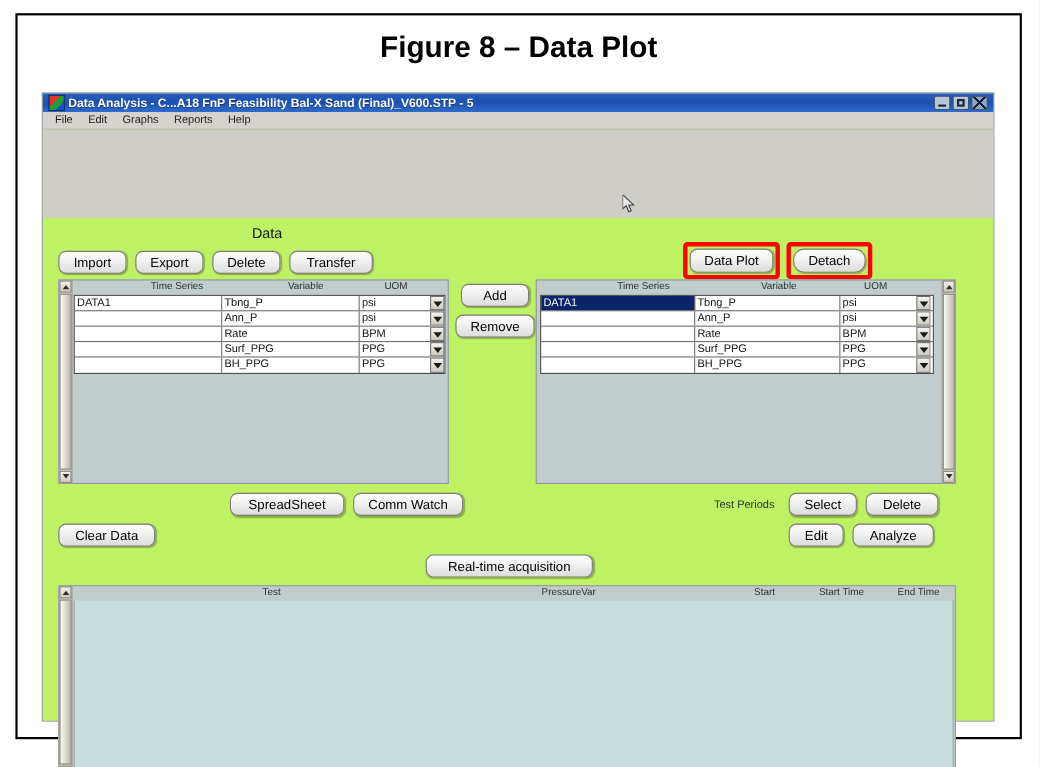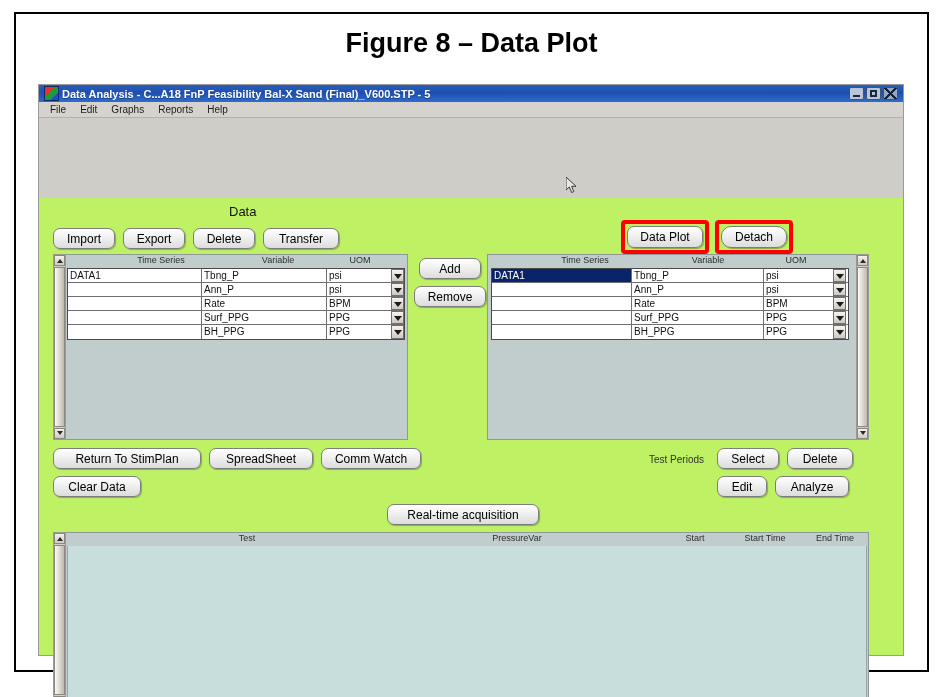--- a/index.html
+++ b/index.html
@@ -507,21 +507,20 @@
           </div>
         </div>
       </div>
 
       <div class="vscroll abs" id="right-scroll">
         <div class="arrow up"></div>
         <div class="thumb" style="top:12px; height:160px;"></div>
         <div class="arrow down"></div>
       </div>
 
-      <div class="btn abs" id="return-btn">Return To StimPlan</div>
       <div class="btn abs" id="sheet-btn">SpreadSheet</div>
       <div class="btn abs" id="comm-btn">Comm Watch</div>
       <div class="btn abs" id="clear-btn">Clear Data</div>
 
       <div id="testperiods-label">Test Periods</div>
       <div class="btn abs" id="select-btn">Select</div>
       <div class="btn abs" id="tpdelete-btn">Delete</div>
       <div class="btn abs" id="edit-btn">Edit</div>
       <div class="btn abs" id="analyze-btn">Analyze</div>
 

